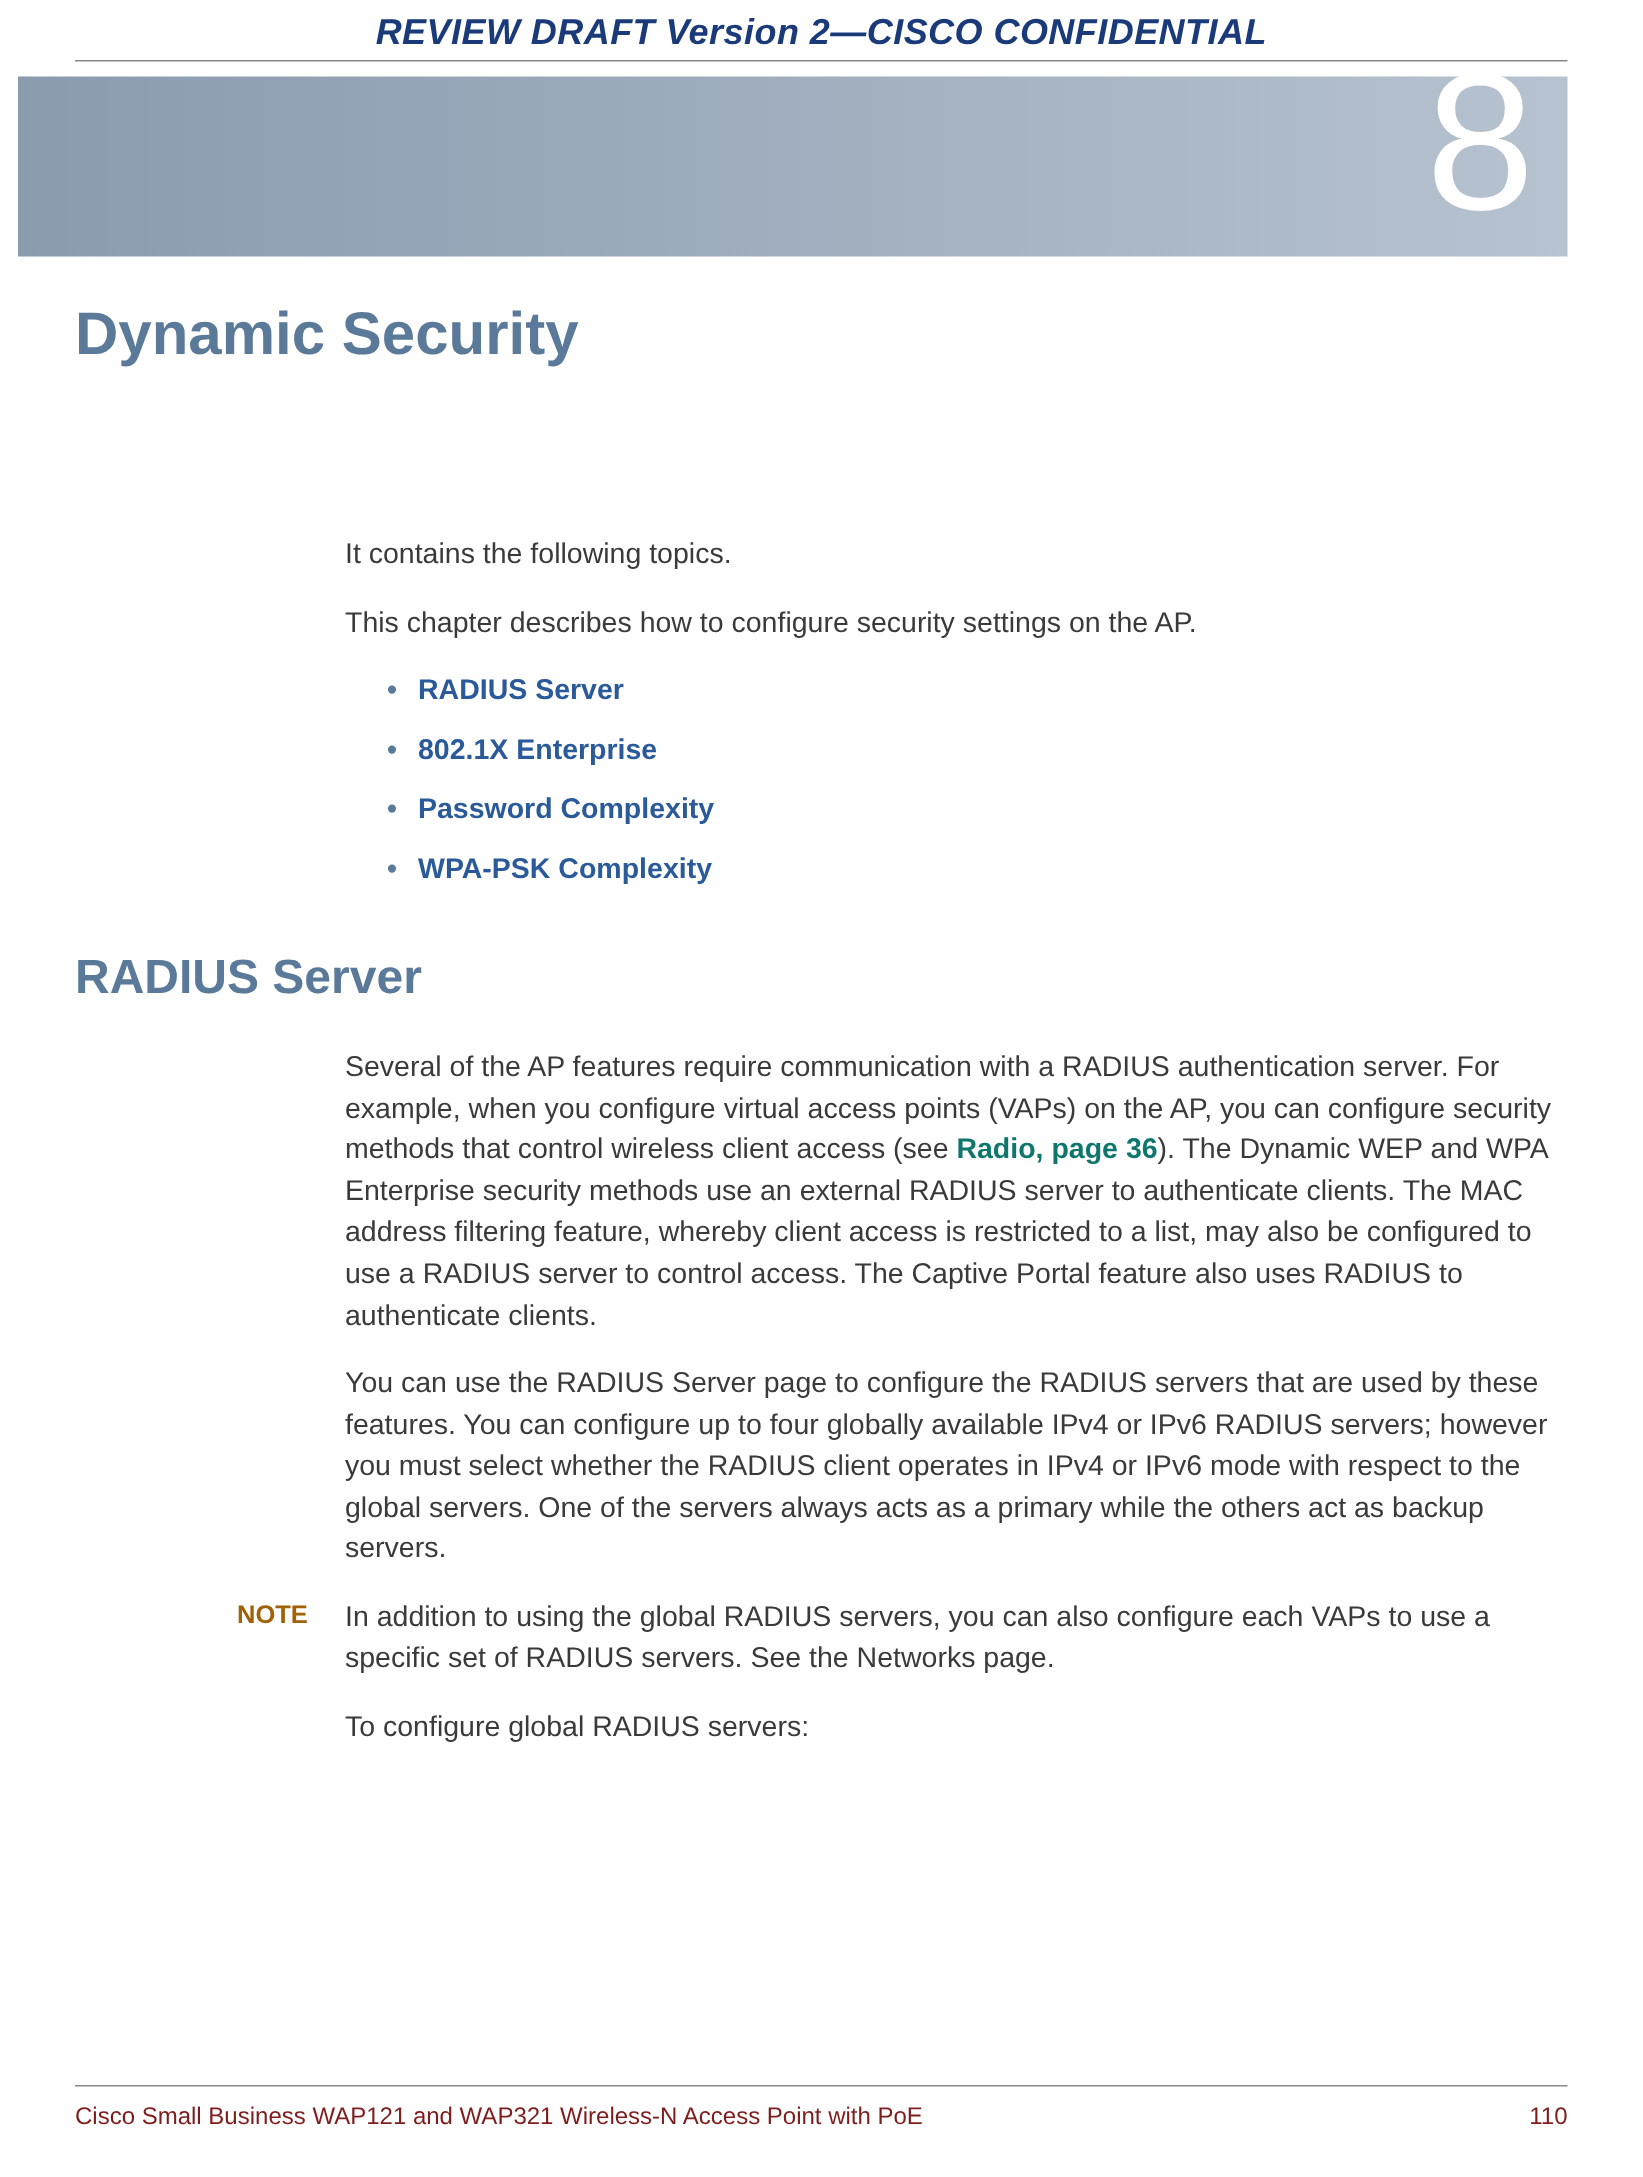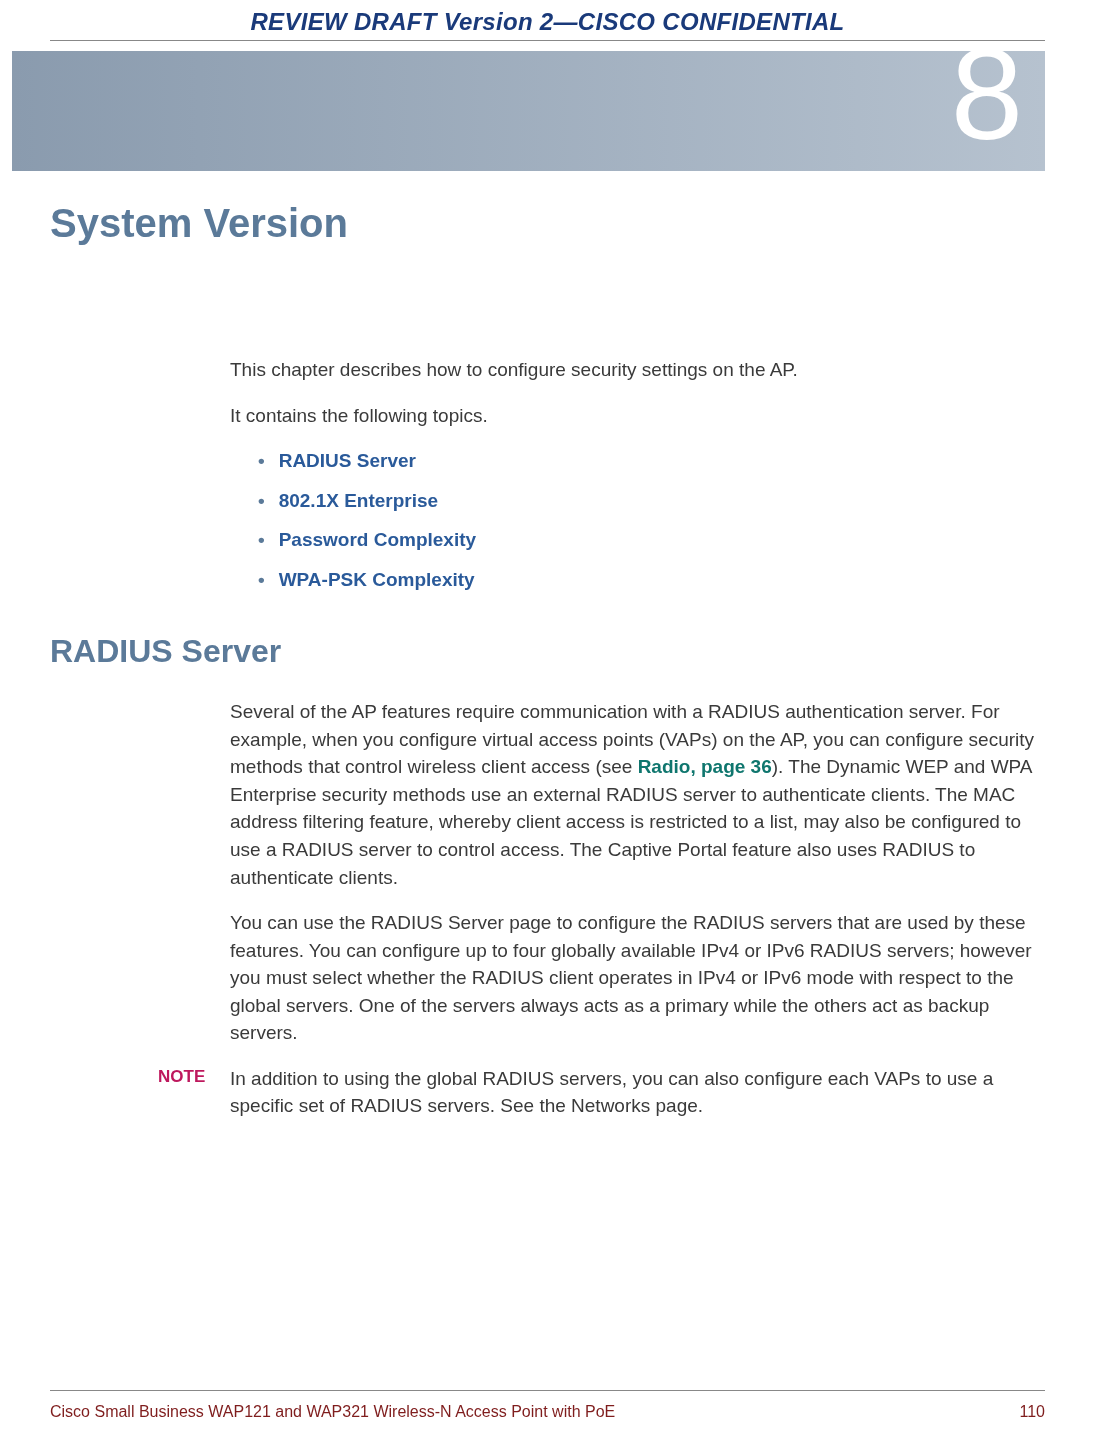--- a/index.html
+++ b/index.html
@@ -64,21 +64,21 @@
       font-size: 32px;
       font-weight: bold;
       margin: 40px 0 28px 50px;
     }
     .link-inline { color: #0f766e; font-weight: bold; }
     .note-block { position: relative; margin-bottom: 18px; }
     .note-label {
       position: absolute;
       left: -72px;
       top: 0;
-      color: #be185d;
+      color: #a16207;
       font-weight: bold;
       font-size: 17px;
     }
     .footer-rule {
       position: absolute;
       bottom: 60px;
       left: 50px;
       right: 50px;
       border: none;
       border-top: 1px solid #888;
@@ -97,25 +97,25 @@
 </head>
 <body>
 
 <div class="draft-header">REVIEW DRAFT  Version 2—CISCO CONFIDENTIAL</div>
 <hr class="rule-top">
 
 <div class="band">
   <div class="chapter-num">8</div>
 </div>
 
-<h1 class="chapter-title">System Version</h1>
+<h1 class="chapter-title">Dynamic Security</h1>
 
 <div class="content-area">
+  <p>It contains the following topics.</p>
   <p>This chapter describes how to configure security settings on the AP.</p>
-  <p>It contains the following topics.</p>
 
   <ul class="topic-list">
     <li><span class="bullet">•</span><span class="topic-link">RADIUS Server</span></li>
     <li><span class="bullet">•</span><span class="topic-link">802.1X Enterprise</span></li>
     <li><span class="bullet">•</span><span class="topic-link">Password Complexity</span></li>
     <li><span class="bullet">•</span><span class="topic-link">WPA-PSK Complexity</span></li>
   </ul>
 </div>
 
 <h2 class="section-heading">RADIUS Server</h2>
@@ -124,19 +124,20 @@
   <p>
     <span>Several of the AP features require communication with a RADIUS authentication server. For example, when you configure virtual access points (VAPs) on the AP, you can configure security methods that control wireless client access (see </span><span class="link-inline">Radio, page 36</span><span>). The Dynamic WEP and WPA Enterprise security methods use an external RADIUS server to authenticate clients. The MAC address filtering feature, whereby client access is restricted to a list, may also be configured to use a RADIUS server to control access. The Captive Portal feature also uses RADIUS to authenticate clients.</span>
   </p>
   <p>You can use the RADIUS Server page to configure the RADIUS servers that are used by these features. You can configure up to four globally available IPv4 or IPv6 RADIUS servers; however you must select whether the RADIUS client operates in IPv4 or IPv6 mode with respect to the global servers. One of the servers always acts as a primary while the others act as backup servers.</p>
 
   <div class="note-block">
     <span class="note-label">NOTE</span>
     <p>In addition to using the global RADIUS servers, you can also configure each VAPs to use a specific set of RADIUS servers. See the Networks page.</p>
   </div>
 
+  <p>To configure global RADIUS servers:</p>
 </div>
 
 <hr class="footer-rule">
 <div class="footer">
   <span>Cisco Small Business WAP121 and WAP321 Wireless-N Access Point with PoE</span>
   <span>110</span>
 </div>
 
 </body></html>

